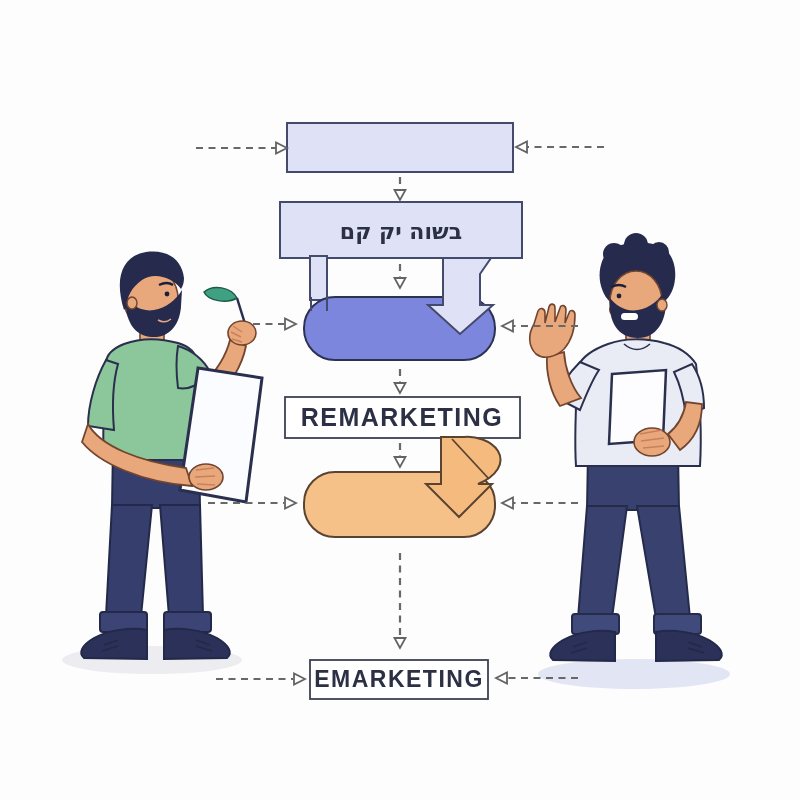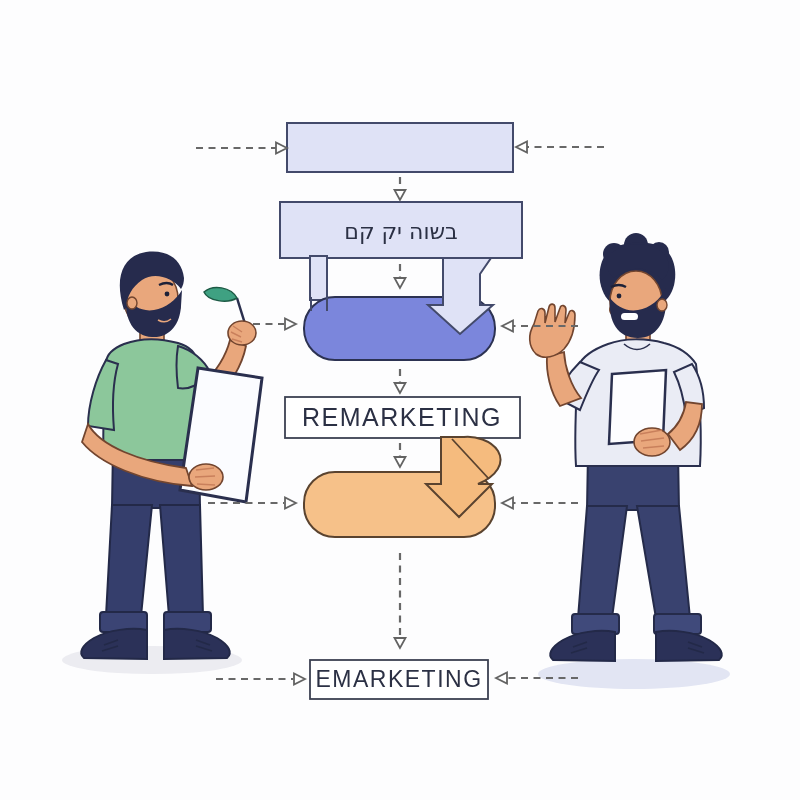--- a/index.html
+++ b/index.html
@@ -1,16 +1,16 @@
 <!DOCTYPE html>
 <html><head>
 <meta charset="utf-8">
 <style>
   html,body{margin:0;padding:0;background:#fdfdfe;}
-  .stage{width:800px;height:800px;position:relative;margin:0 auto;overflow:hidden;}
+  .stage{width:800px;height:800px;position:relative;margin:0 auto;overflow:hidden;font-weight:bold;}
   svg{display:block;}
   text{font-family:"Liberation Sans",sans-serif;}
   .hebrew{font-family:"DejaVu Sans",sans-serif;}
   .flow-label{fill:#2b3044;letter-spacing:1.5px;}
 </style>
 </head>
 <body>
 
 <div class="stage">
 <svg width="800" height="800" viewBox="0 0 800 800">

